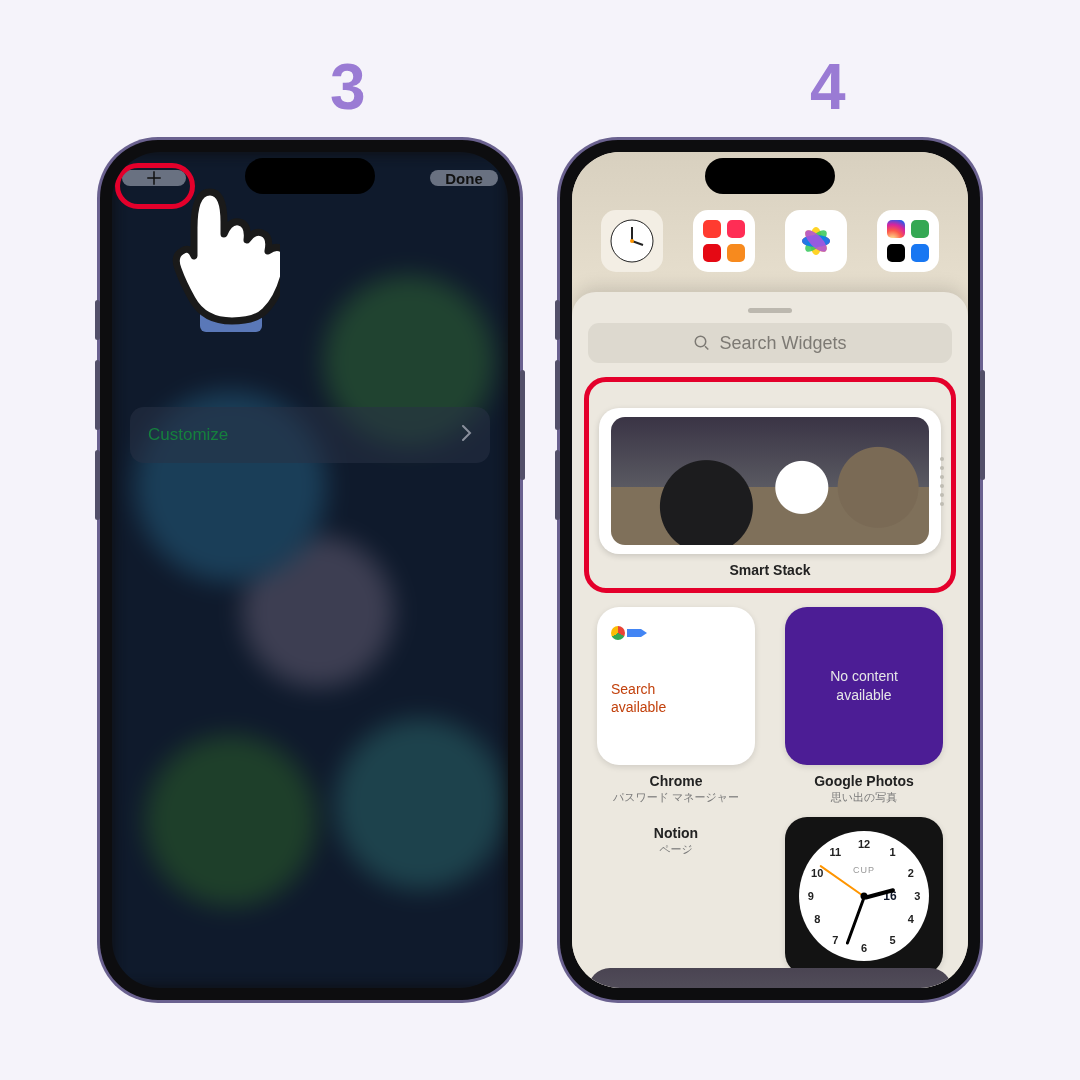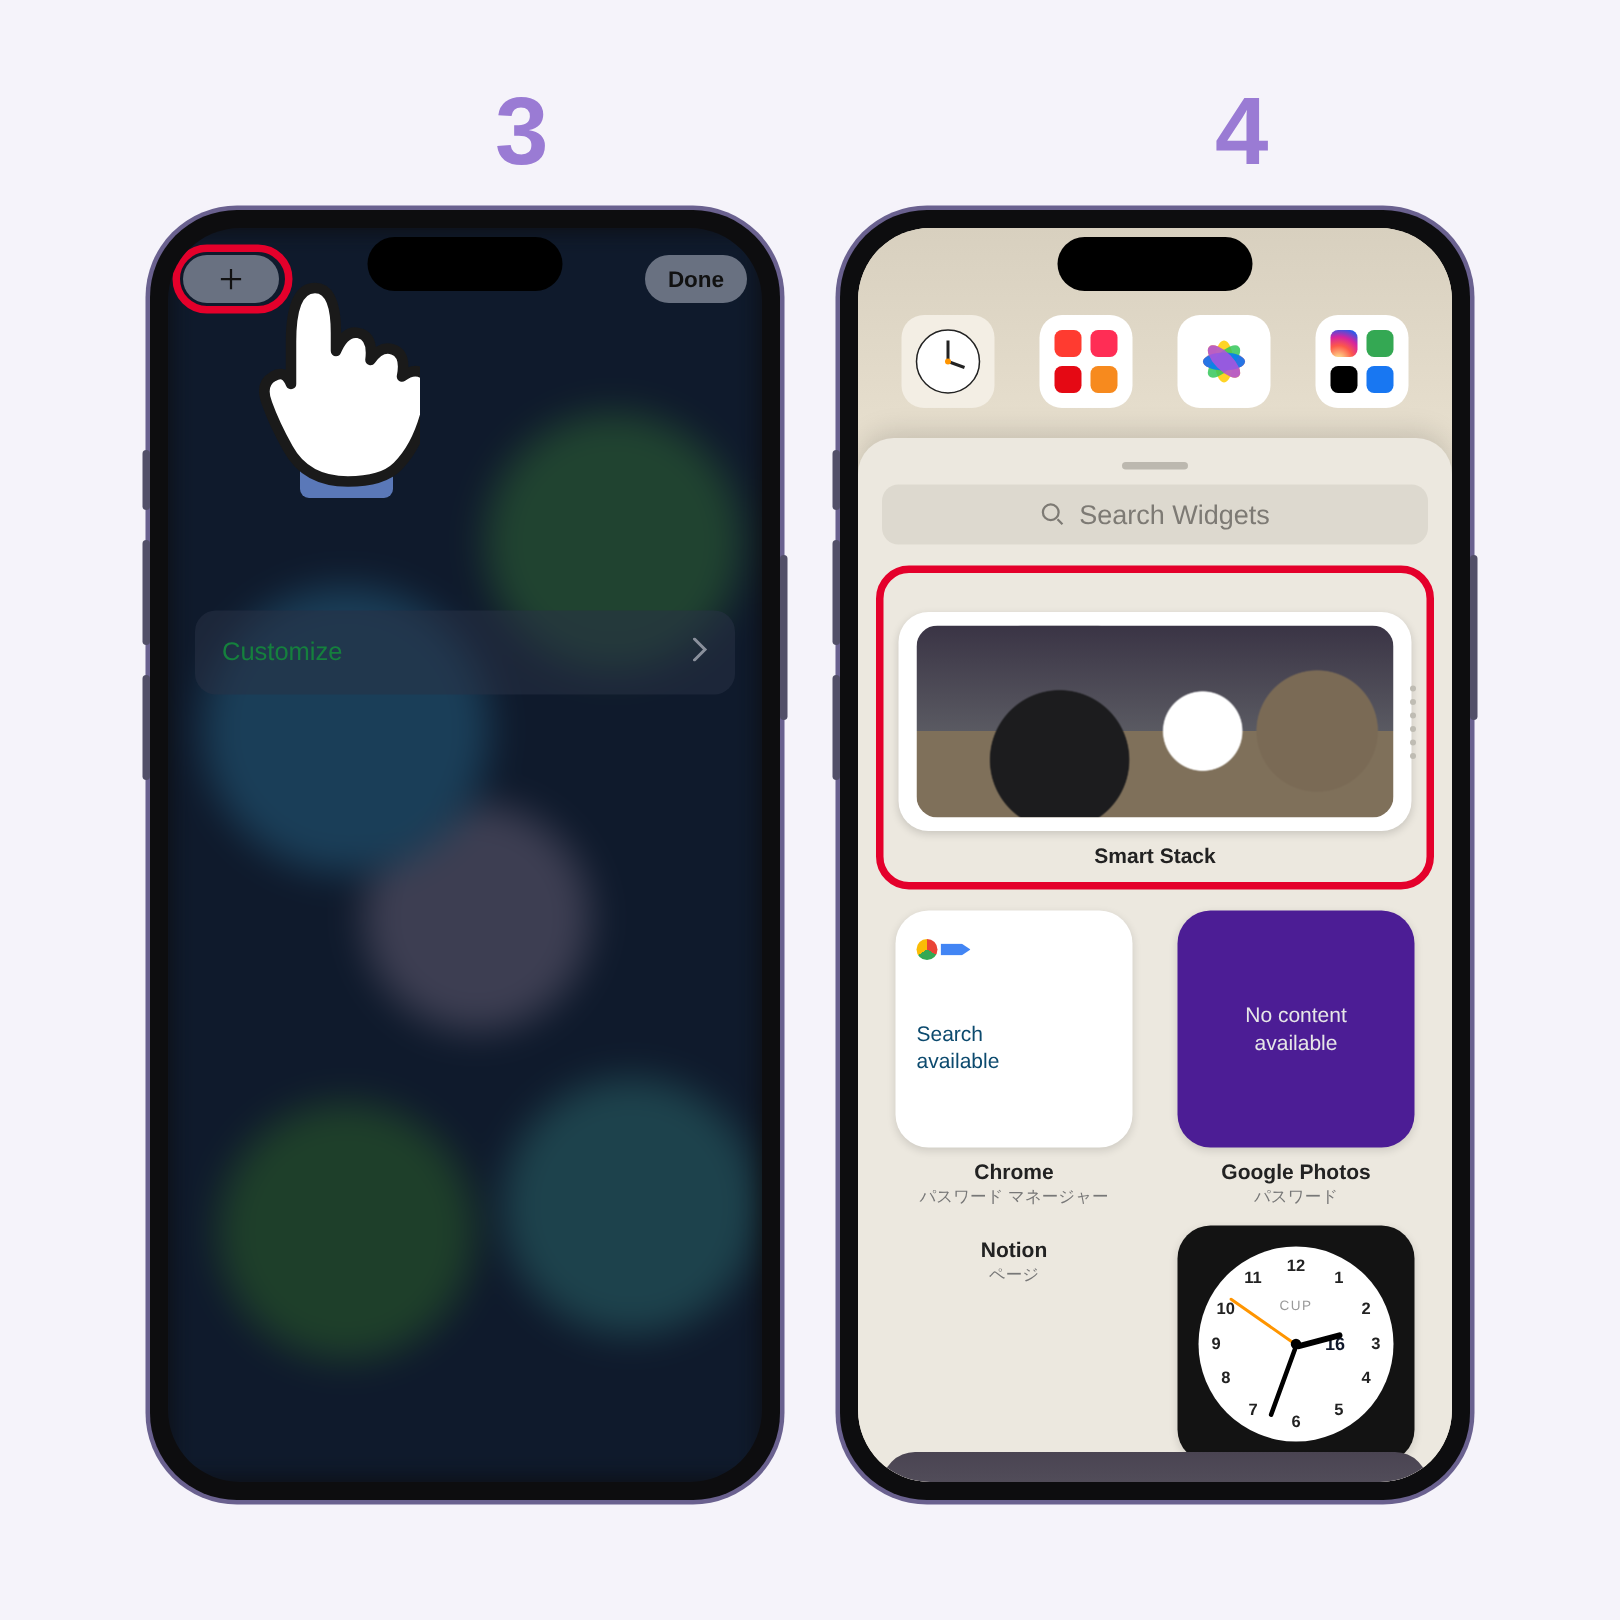--- a/index.html
+++ b/index.html
@@ -60,21 +60,21 @@
                 radial-gradient(circle at 30% 80%, #1e3f2a 0 70px, transparent 100px),
                 radial-gradient(circle at 78% 78%, #1d424c 0 70px, transparent 100px),
                 radial-gradient(circle at 52% 55%, #3d3e52 0 60px, transparent 90px),
                 #0f1a2c;
     filter: blur(8px);
   }
   .pill {
     position:absolute;
     background: rgba(180,185,200,0.55);
     border-radius: 18px;
-    height: 32px;
+    height: 16px;
     display:flex;align-items:center;justify-content:center;
     color:#111; font-size:15px; font-weight:600;
   }
   .add-pill  { left: 10px;  top: 18px;  width: 64px; }
   .done-pill { right: 10px; top: 18px;  width: 68px; }
   .add-pill svg{width:18px;height:18px}
 
   .highlight-ring {
     position:absolute;
     left: 3px; top: 11px;
@@ -182,21 +182,21 @@
   .w-white{background:#fff}
   .w-grey {background:#4c1d95;color:#e6e6e7}
   .w-title{font-size:14px;font-weight:600;color:#222;margin-top:8px}
   .w-sub  {font-size:11px;color:#777;margin-top:1px}
 
   .chrome-key{width:36px;height:20px;margin:16px 0 0 14px;position:relative}
   .chrome-key::before{content:"";position:absolute;left:0;top:3px;width:14px;height:14px;border-radius:50%;
     background:conic-gradient(#ea4335 0 33%, #34a853 0 66%, #fbbc05 0 100%)}
   .chrome-key::after{content:"";position:absolute;left:16px;top:6px;width:20px;height:8px;background:#4285f4;
     clip-path:polygon(0 0,70% 0,100% 50%,70% 100%,0 100%)}
-  .chrome-txt{margin:38px 0 0 14px;color:#0c4a6e;font-size:14px;line-height:1.25}
+  .chrome-txt{margin:38px 0 0 14px;color:#c2410c;font-size:14px;line-height:1.25}
 
   .gp-txt{margin:auto;font-size:14px;line-height:1.35;text-align:center}
 
   .notion-card{background:linear-gradient(180deg,#0a84ff 0 63%, #fff 63%)}
   .notion-book{width:28px;height:36px;background:#1e66d0;border:3px solid #0d3a6a;border-radius:4px;
     margin:22px 0 0 22px;position:relative}
   .notion-book::after{content:"";position:absolute;left:-3px;bottom:-3px;right:-3px;height:6px;
     background:#0d3a6a;border-radius:2px}
   .notion-txt{margin:auto 0 16px 18px;font-weight:700;font-size:16px;color:#111}
 
@@ -348,21 +348,21 @@
         </div>
 
         <div class="w-tile">
           <div class="w-card w-grey">
             <div class="gp-txt">
               <div>No content</div>
               <div>available</div>
             </div>
           </div>
           <div class="w-title">Google Photos</div>
-          <div class="w-sub">パスワード</div>
+          <div class="w-sub">思い出の写真</div>
         </div>
 
         <div class="w-tile">
           <div class="w-title">Notion</div>
           <div class="w-sub">ページ</div>
         </div>
 
         <div class="w-tile">
           <div class="w-card clock-card">
             <div class="clock-face">

